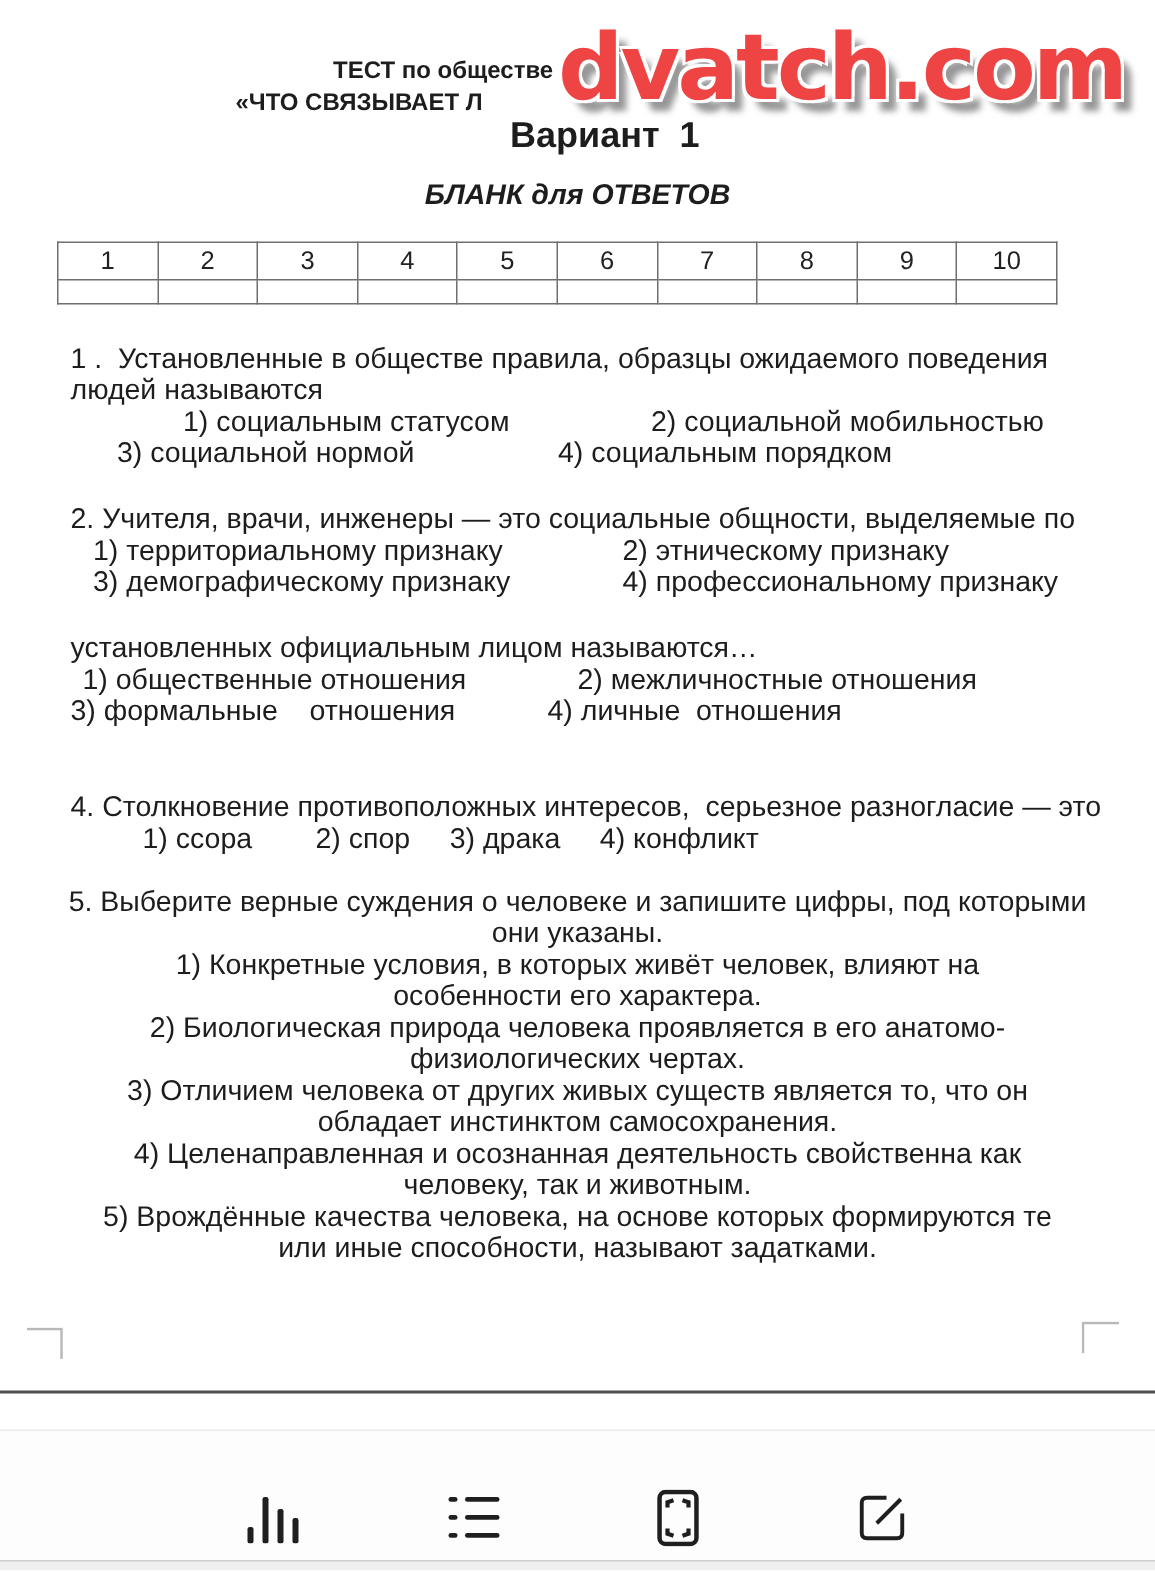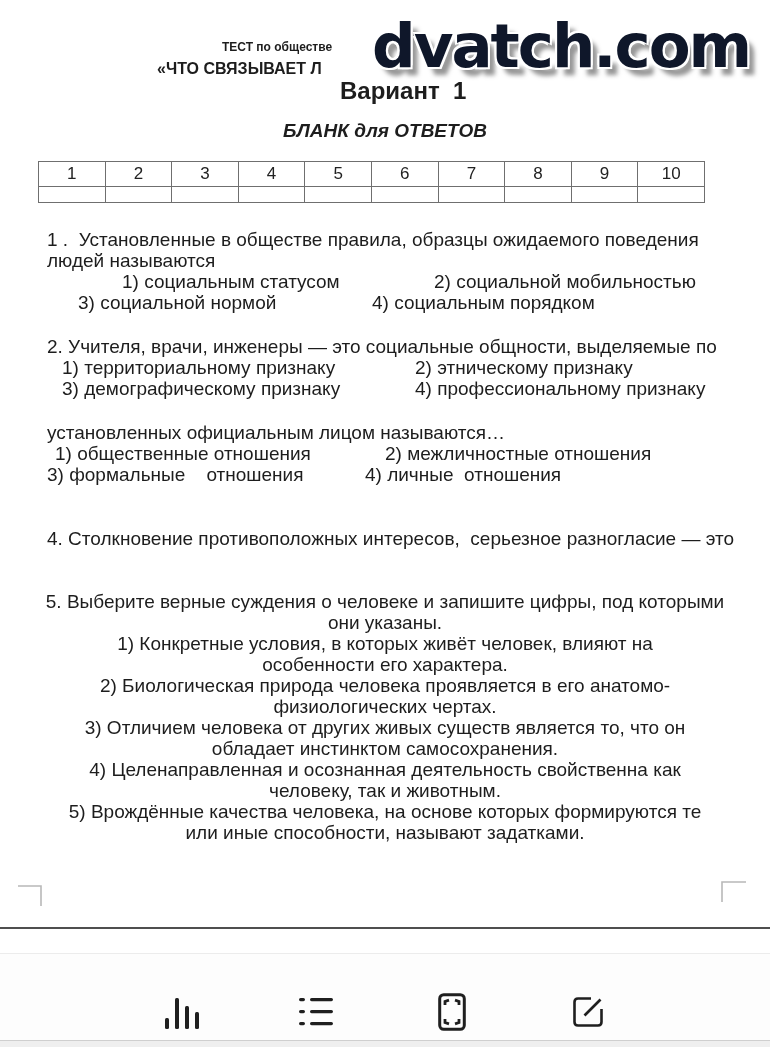--- a/index.html
+++ b/index.html
@@ -4,29 +4,29 @@
 <style>
   html,body{margin:0;padding:0;background:#fff;}
   .page{position:relative;width:770px;height:1047px;background:#ffffff;overflow:hidden;
         font-family:"Liberation Sans",sans-serif;color:#1d1d1d;}
   .abs{position:absolute;}
   .b{font-weight:bold;}
 
   
   .hline{font-size:19px;line-height:21px;white-space:pre;z-index:1;}
   .l1{left:165px;top:14px;}
-  .l2{left:222px;top:37px;font-size:12px;}
+  .l2{left:222px;top:37px;font-size:16px;}
   .l3{left:157px;top:58px;font-size:16px;}
   .l4{left:340px;top:80px;font-size:24px;}
   .dots{letter-spacing:1.5px;color:#2a2a2a;}
 
   
   .watermark{left:372px;top:10px;z-index:5;
      font-family:"DejaVu Sans",sans-serif;font-weight:bold;
-     font-size:61px;letter-spacing:-2px;color:#0f172a;
+     font-size:61px;letter-spacing:-2px;color:#ef4444;
      text-shadow:-2px -2px 0 #fff,2px -2px 0 #fff,-2px 2px 0 #fff,2px 2px 0 #fff,
                  7px 8px 4px rgba(125,125,125,0.8);}
 
   
   .bltitle{left:0;top:120px;width:770px;text-align:center;
            font-size:19px;font-weight:bold;font-style:italic;}
   table.anstable{left:38px;top:161px;width:667px;border-collapse:collapse;table-layout:fixed;}
   table.anstable td{border:1px solid #6f6f6f;text-align:center;font-size:17px;color:#222;padding:0;}
   table.anstable tr.hdr td{height:24px;}
   table.anstable tr.emp td{height:15px;}
@@ -123,20 +123,21 @@
   </div>
 
   <div class="abs q q3">
     <div class="qline">установленных официальным лицом называются…</div>
     <div class="optrow r1"><span class="optL">1) общественные отношения</span><span class="optR">2) межличностные отношения</span></div>
     <div class="optrow r2"><span class="optL">3) формальные    отношения</span><span class="optR">4) личные  отношения</span></div>
   </div>
 
   <div class="abs q q4">
     <div class="qline">4. Столкновение противоположных интересов,  серьезное разногласие — это</div>
+    <div class="opts qline">1) ссора        2) спор     3) драка     4) конфликт</div>
   </div>
 
   <div class="abs q q5">
     <div class="qline">5. Выберите верные суждения о человеке и запишите цифры, под которыми</div>
     <div class="qline">они указаны.</div>
     <div class="qline">1) Конкретные условия, в которых живёт человек, влияют на</div>
     <div class="qline">особенности его характера.</div>
     <div class="qline">2) Биологическая природа человека проявляется в его анатомо-</div>
     <div class="qline">физиологических чертах.</div>
     <div class="qline">3) Отличием человека от других живых существ является то, что он</div>

